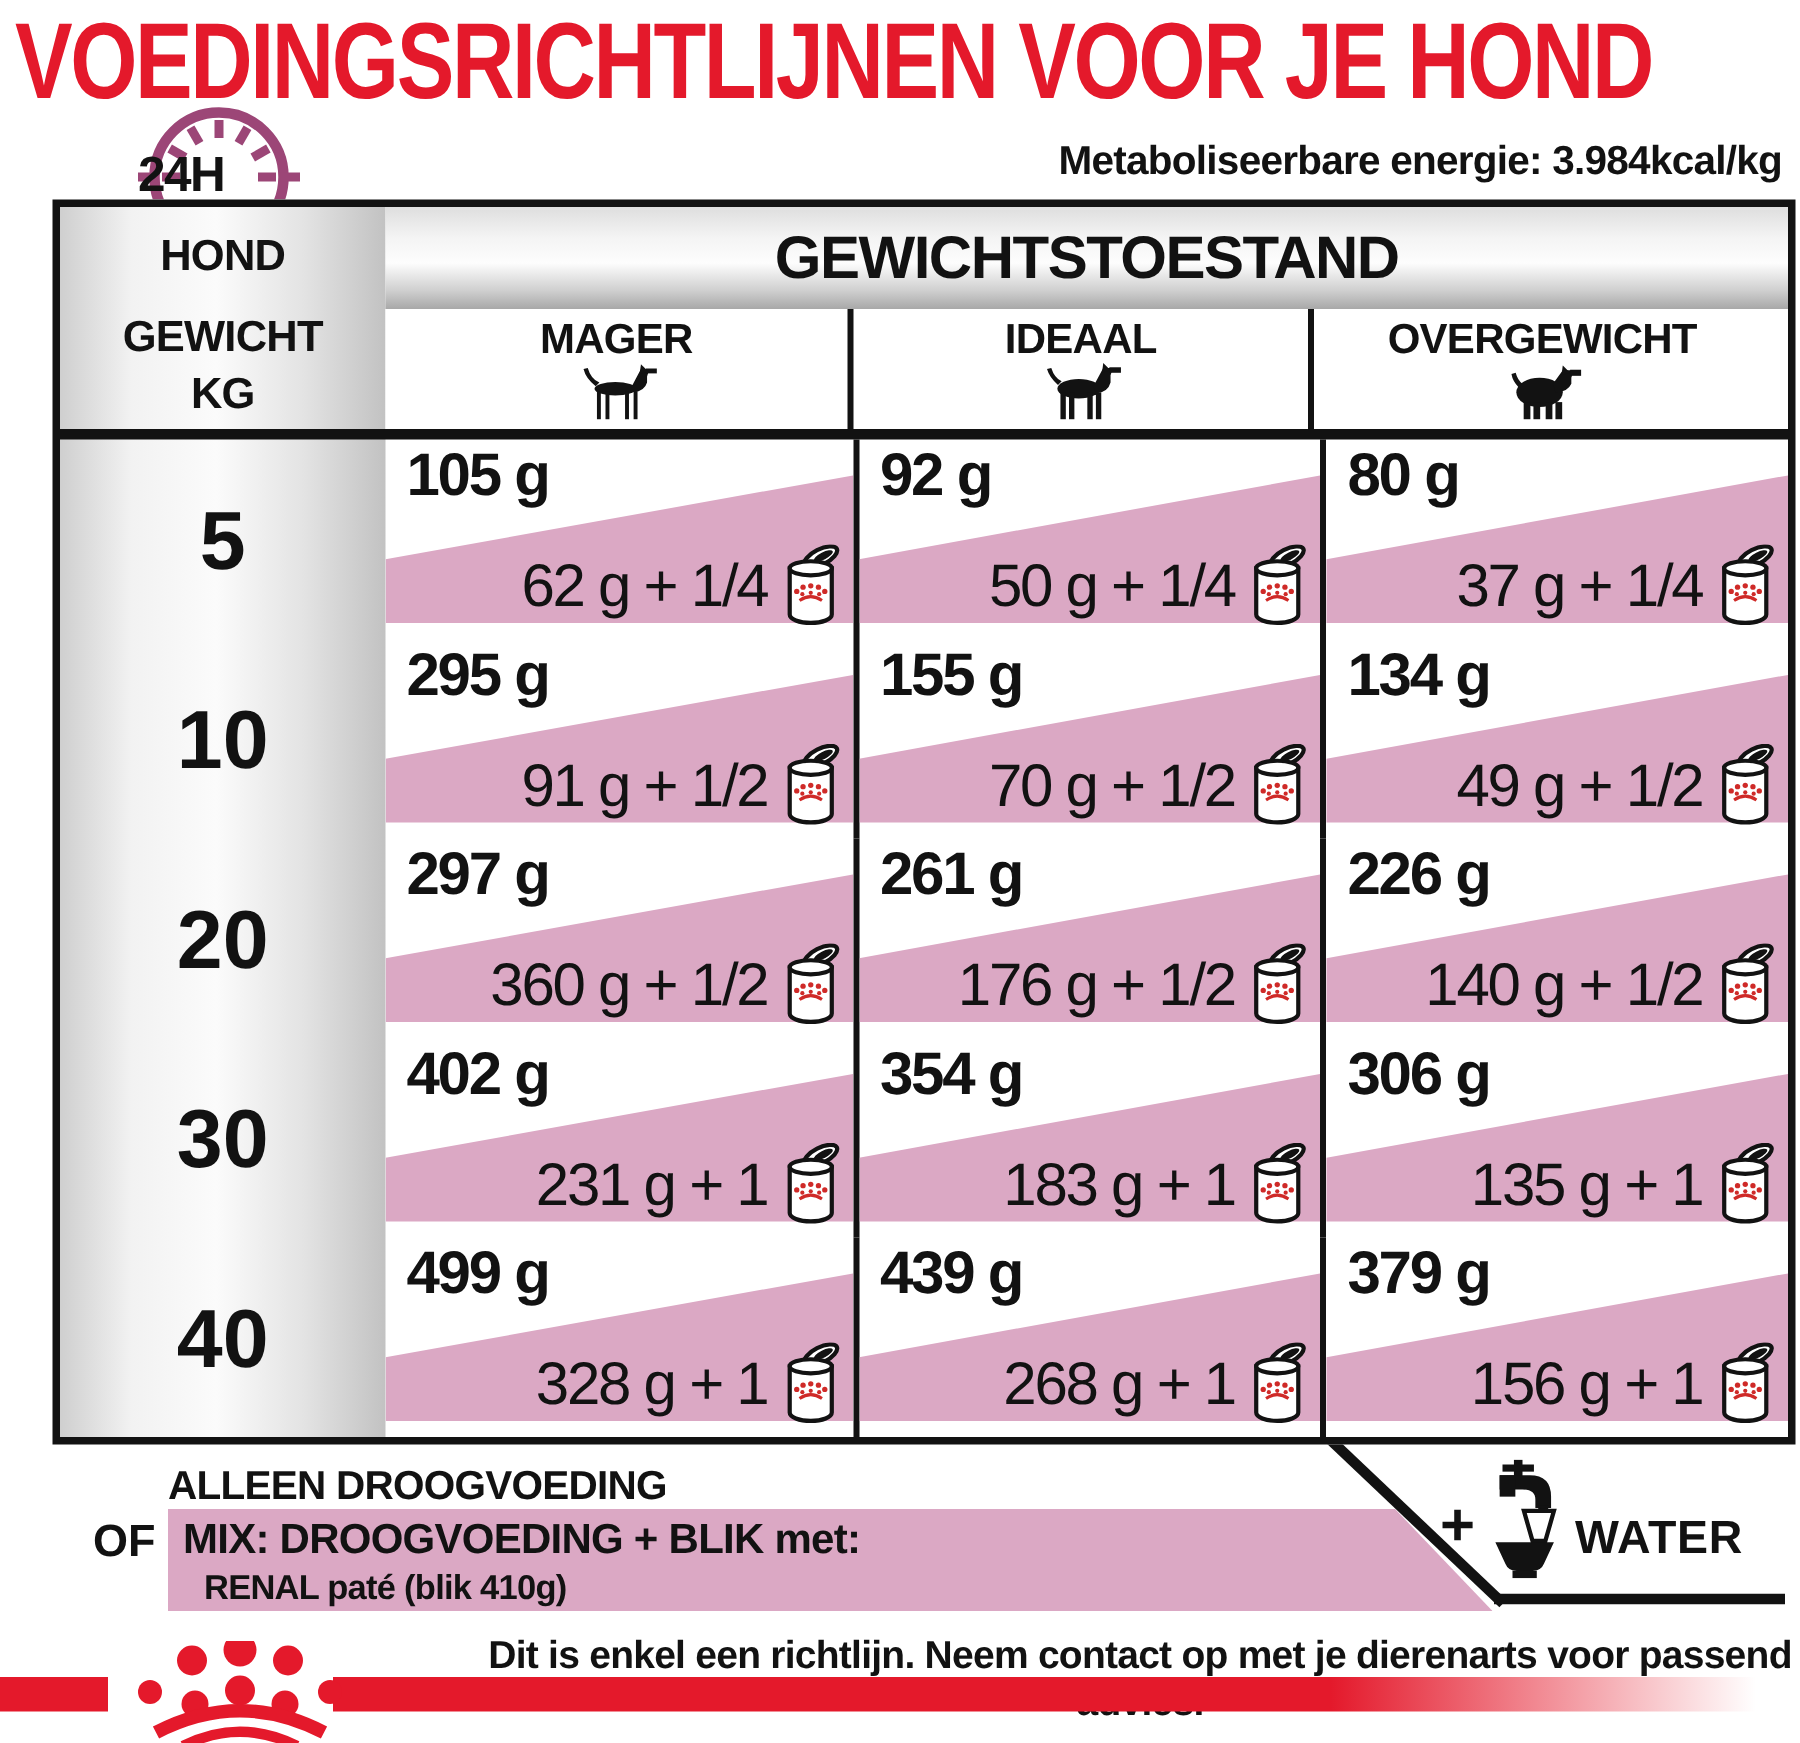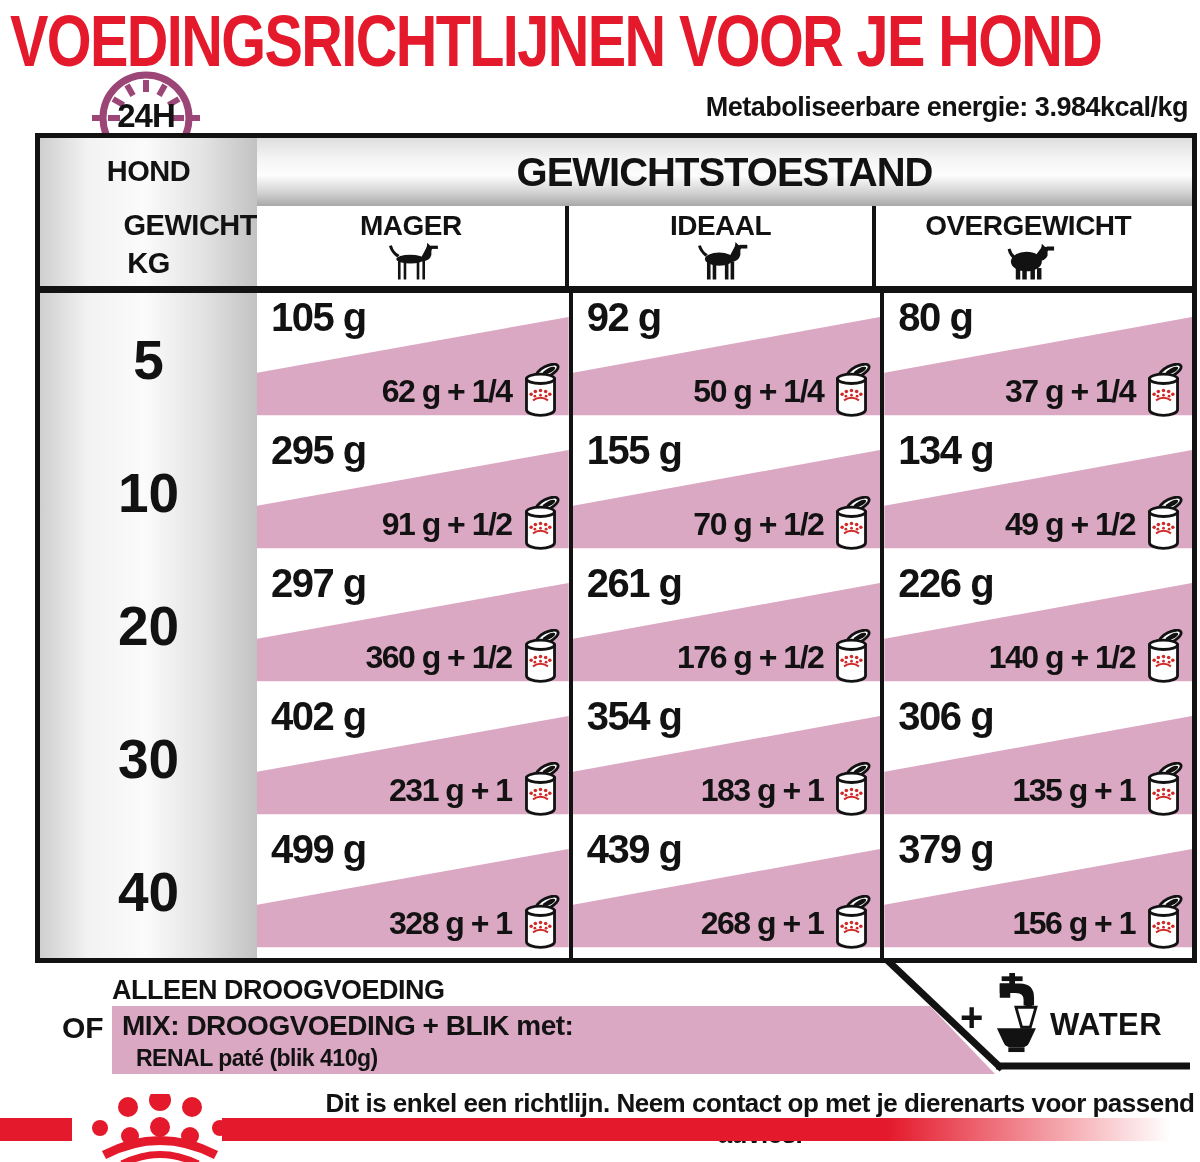--- a/index.html
+++ b/index.html
@@ -4,30 +4,30 @@
 <style>
   html,body{margin:0;padding:0;background:#fff;}
   .page{position:relative;width:1200px;height:1162px;background:#fff;overflow:hidden;
         font-family:"Liberation Sans",sans-serif;color:#121212;}
   
   .title{position:absolute;left:10px;top:0px;font-size:72px;font-weight:bold;color:#e4192b;
          letter-spacing:-2px;white-space:nowrap;transform:scaleX(0.80);transform-origin:left top;}
   .energy{position:absolute;right:12px;top:92px;font-size:27px;font-weight:bold;letter-spacing:-0.5px;}
   
   .clock{position:absolute;left:92px;top:66px;width:108px;height:67px;overflow:hidden;}
-  .clock-label{position:absolute;left:92px;top:97px;width:108px;text-align:center;
+  .clock-label{position:absolute;left:92px;top:97px;width:108px;
                font-size:33px;font-weight:bold;letter-spacing:-1px;}
   
   .tbl{position:absolute;left:35px;top:133px;width:1162px;height:830px;border:5px solid #121212;
        box-sizing:border-box;background:#fff;}
   .leftcol{position:absolute;left:0;top:0;bottom:0;width:217px;
            background:linear-gradient(90deg,#cfcfcf 0%,#f2f2f2 22%,#fbfbfb 48%,#e3e3e3 75%,#c2c2c2 100%);}
   .lefthead{position:absolute;left:0;top:14px;width:100%;text-align:center;
             font-size:29px;font-weight:bold;line-height:38px;letter-spacing:-0.5px;}
-  .lefthead .gap{margin-top:16px;text-align:right;}
+  .lefthead .gap{margin-top:16px;}
   .weight{position:absolute;left:0;width:100%;height:133px;display:flex;align-items:center;
           justify-content:center;font-size:55px;font-weight:bold;}
   .right{position:absolute;left:217px;right:0;top:0;bottom:0;}
   .band{position:absolute;left:0;right:0;top:0;height:68px;display:flex;align-items:center;justify-content:center;
         background:linear-gradient(180deg,#dedede 0%,#f4f4f4 30%,#fdfdfd 55%,#cfcfcf 82%,#a8a8a8 100%);
         font-size:40px;font-weight:bold;letter-spacing:-1px;}
   .subhead{position:absolute;left:0;right:12px;top:68px;height:80px;display:grid;
            grid-template-columns:repeat(3,1fr);background:#fff;}
   .subcell{display:flex;flex-direction:column;align-items:center;justify-content:flex-start;padding-top:4px;}
   .subcell+.subcell{border-left:4px solid #121212;}
@@ -35,21 +35,21 @@
   .dogicon{height:44px;margin-top:0px;}
   .divider{position:absolute;left:-217px;right:0;top:148px;height:7px;background:#121212;z-index:4;}
   .rows{position:absolute;left:0;right:0;top:155px;bottom:0;}
   .row{position:relative;height:133px;display:grid;grid-template-columns:repeat(3,1fr);}
   .cell{position:relative;overflow:hidden;}
   .cell+.cell{border-left:4px solid #121212;}
   .pink{position:absolute;inset:0;background:#dba8c4;
         clip-path:polygon(0 60%,100% 18%,100% 92%,0 92%);}
   .dry{position:absolute;top:2px;left:14px;font-size:40px;font-weight:bold;letter-spacing:-1.5px;}
   .mix{position:absolute;right:7px;bottom:6px;display:flex;align-items:center;gap:7px;
-       font-size:32px;font-weight:bold;letter-spacing:-1.5px;justify-content:space-between;}
+       font-size:40px;font-weight:normal;letter-spacing:-1.5px;justify-content:space-between;}
   .can{width:43px;height:58px;flex:none;}
   
   .legend{position:absolute;left:0;top:963px;width:1200px;height:122px;}
   .alleen{position:absolute;left:112px;top:12px;font-size:27px;font-weight:bold;letter-spacing:-0.5px;}
   .of{position:absolute;left:62px;top:48px;font-size:30px;font-weight:bold;}
   .pinkband{position:absolute;left:112px;top:43px;width:890px;height:68px;background:#dba8c4;
             clip-path:polygon(0 0,818px 0,883px 100%,0 100%);}
   .mix1{position:absolute;left:122px;top:47px;font-size:28px;font-weight:bold;letter-spacing:-0.5px;}
   .mix2{position:absolute;left:136px;top:82px;font-size:23px;font-weight:bold;letter-spacing:-0.5px;}
   .legend-lines{position:absolute;left:0;top:0;}

